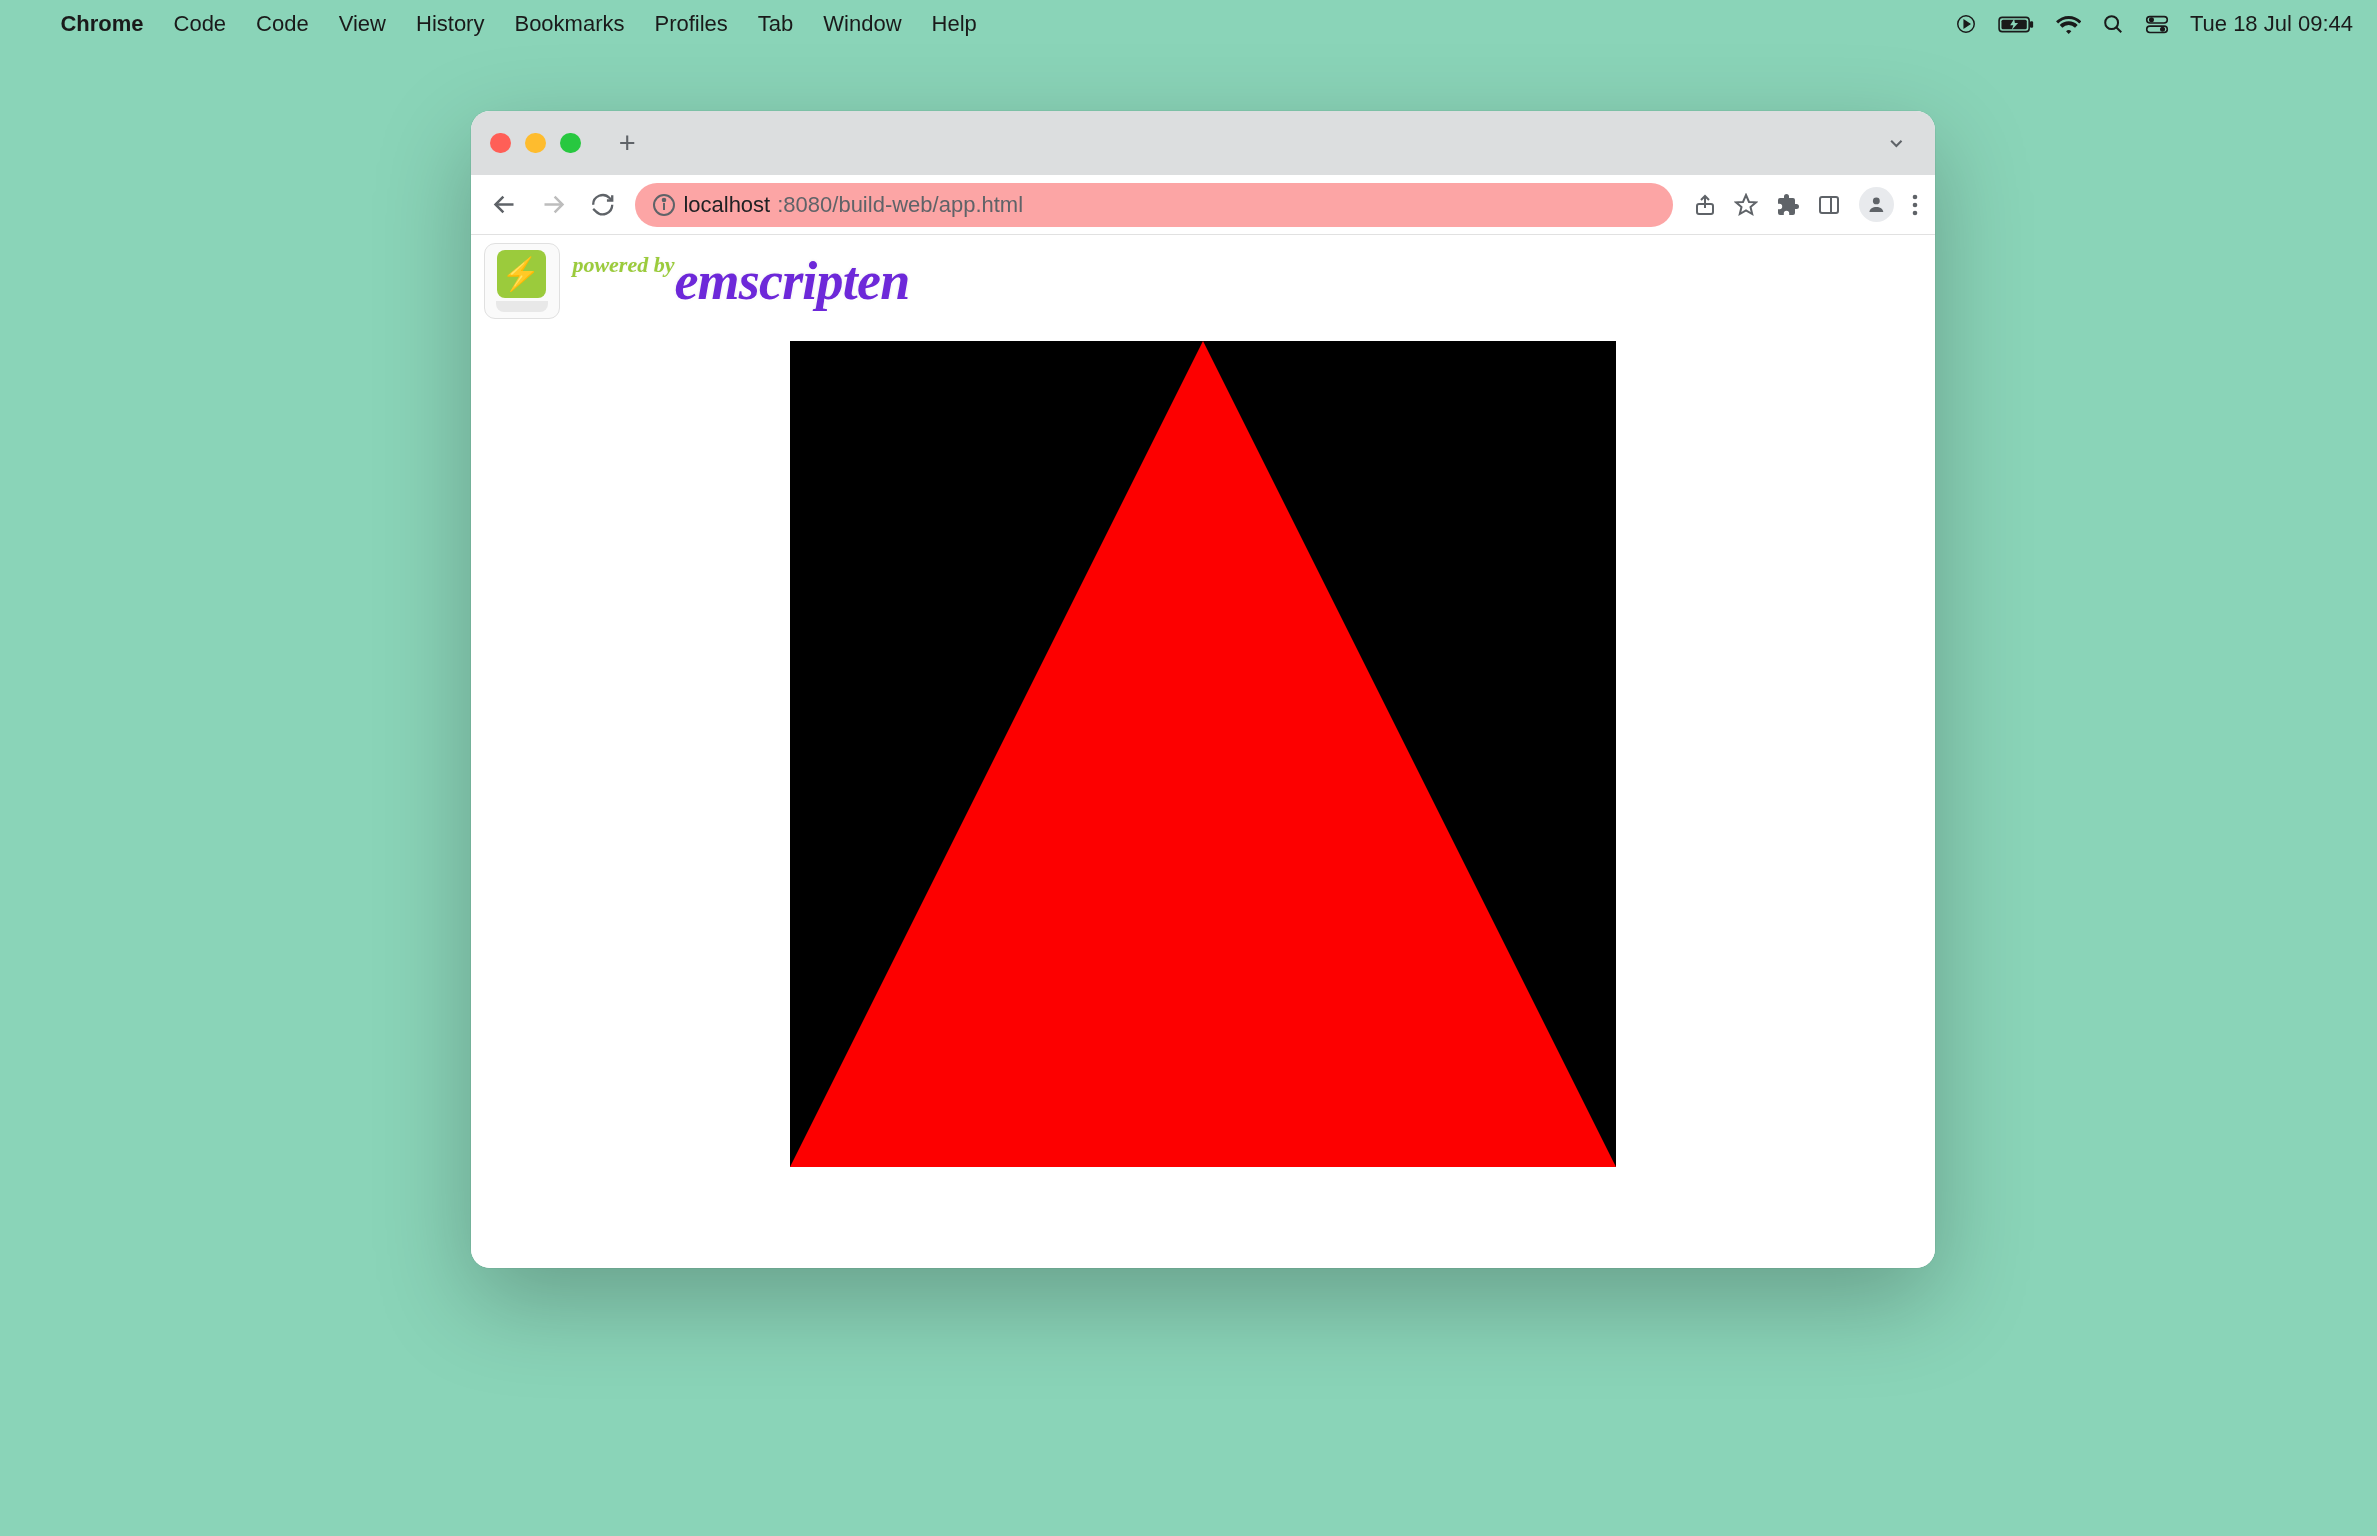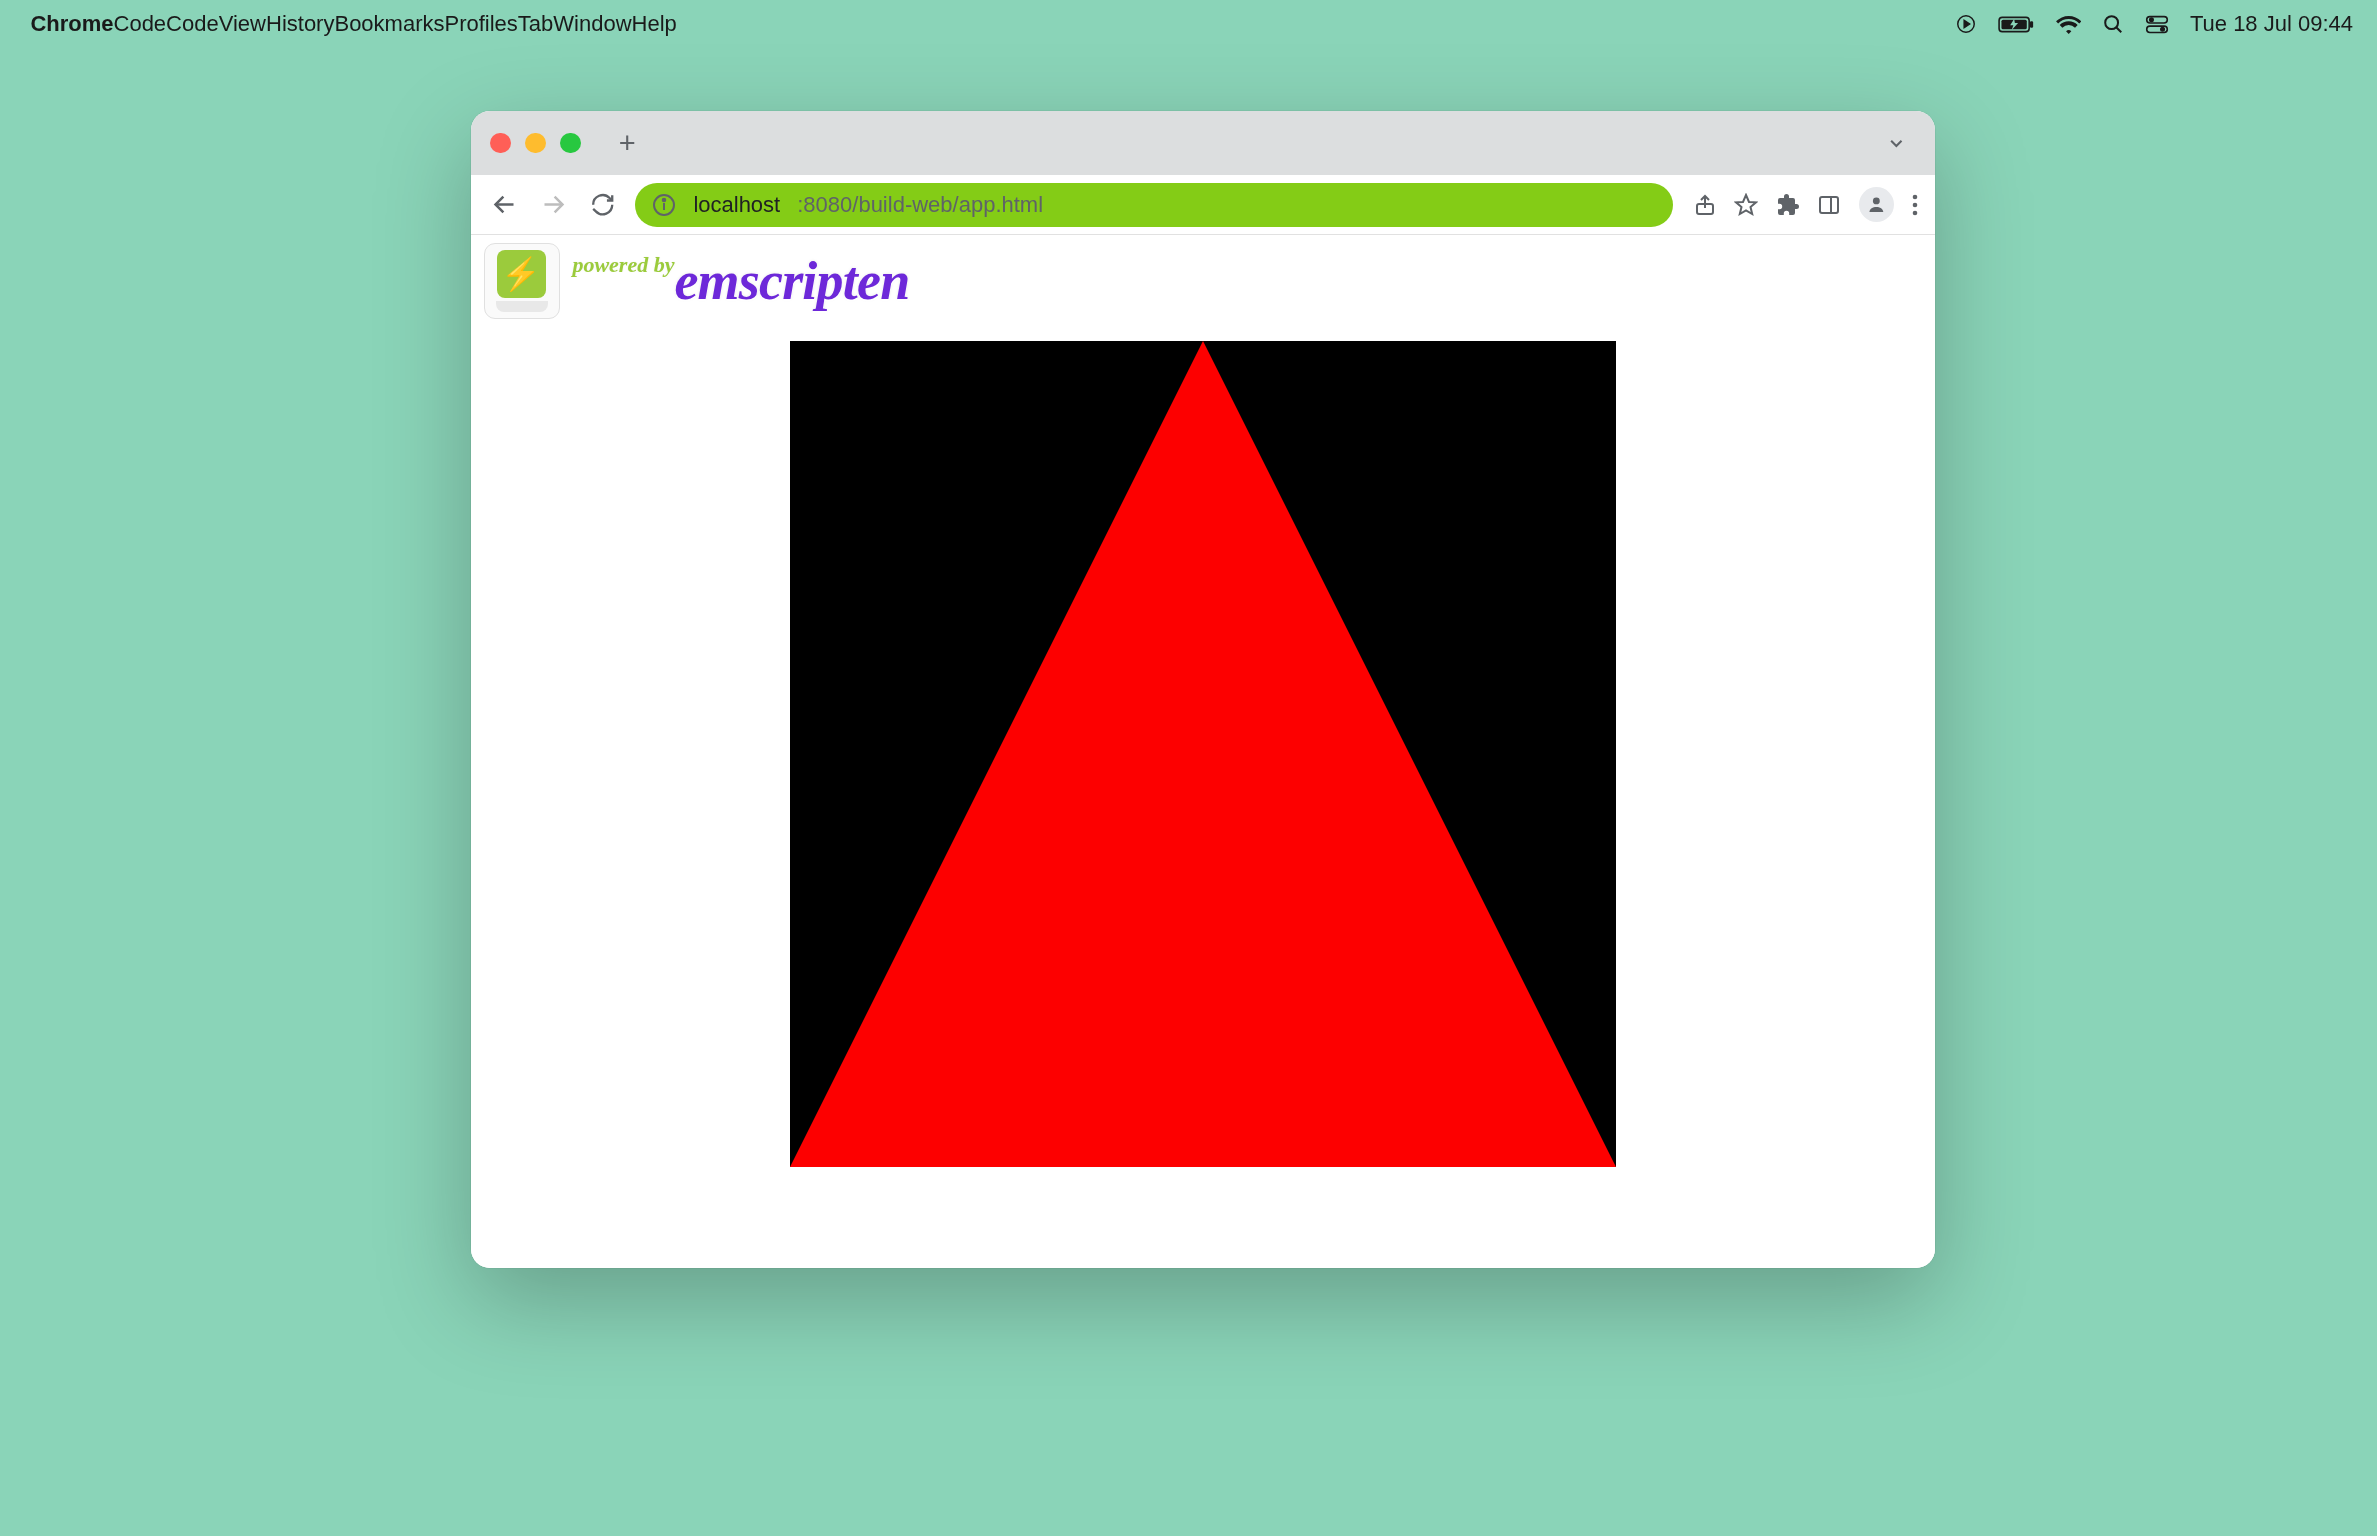--- a/index.html
+++ b/index.html
@@ -16,21 +16,21 @@
     .menubar {
       height: 48px;
       background: #8ad4b8;
       display: flex;
       align-items: center;
       padding: 0 24px;
       font-size: 22px;
       color: #1a1a1a;
       justify-content: space-between;
     }
-    .menubar-left { display: flex; align-items: center; }
+    .menubar-left { display: flex; align-items: center; gap: 30px; }
     .menubar-left .app-name { font-weight: 700; }
     .menubar-right { display: flex; align-items: center; gap: 21px; }
     .apple-logo { font-size: 25.4px; margin-right: 6.4px; }
     .status-icon { display: inline-flex; align-items: center; justify-content: center; }
 
     
     .browser-window {
       position: absolute;
       left: 471px;
       top: 111px;
@@ -88,26 +88,26 @@
       display: flex;
       align-items: center;
       padding: 0 16px;
       gap: 14.3px;
     }
     .nav-btn { width: 35px; height: 35px; display: inline-flex; align-items: center; justify-content: center; color: #5f6368; }
     .nav-btn.disabled { color: #b8b8b8; }
     .omnibox {
       flex: 1;
       height: 44px;
-      background: #84cc16;
+      background: #fca5a5;
       border-radius: 22px;
       display: flex;
       align-items: center;
       padding: 0 17.5px;
-      gap: 17px;
+      gap: 7px;
       font-size: 22px;
       color: #202124;
     }
     .omnibox .url-muted { color: #5f6368; }
     .omnibox .info-icon { color: #5f6368; display: inline-flex; }
     .toolbar-actions { display: flex; align-items: center; gap: 17.5px; color: #5f6368; padding-left: 4.8px; }
     .avatar-circle { width: 35px; height: 35px; border-radius: 50%; background: #e8eaed; display: inline-flex; align-items: center; justify-content: center; }
 
     
     .page {

